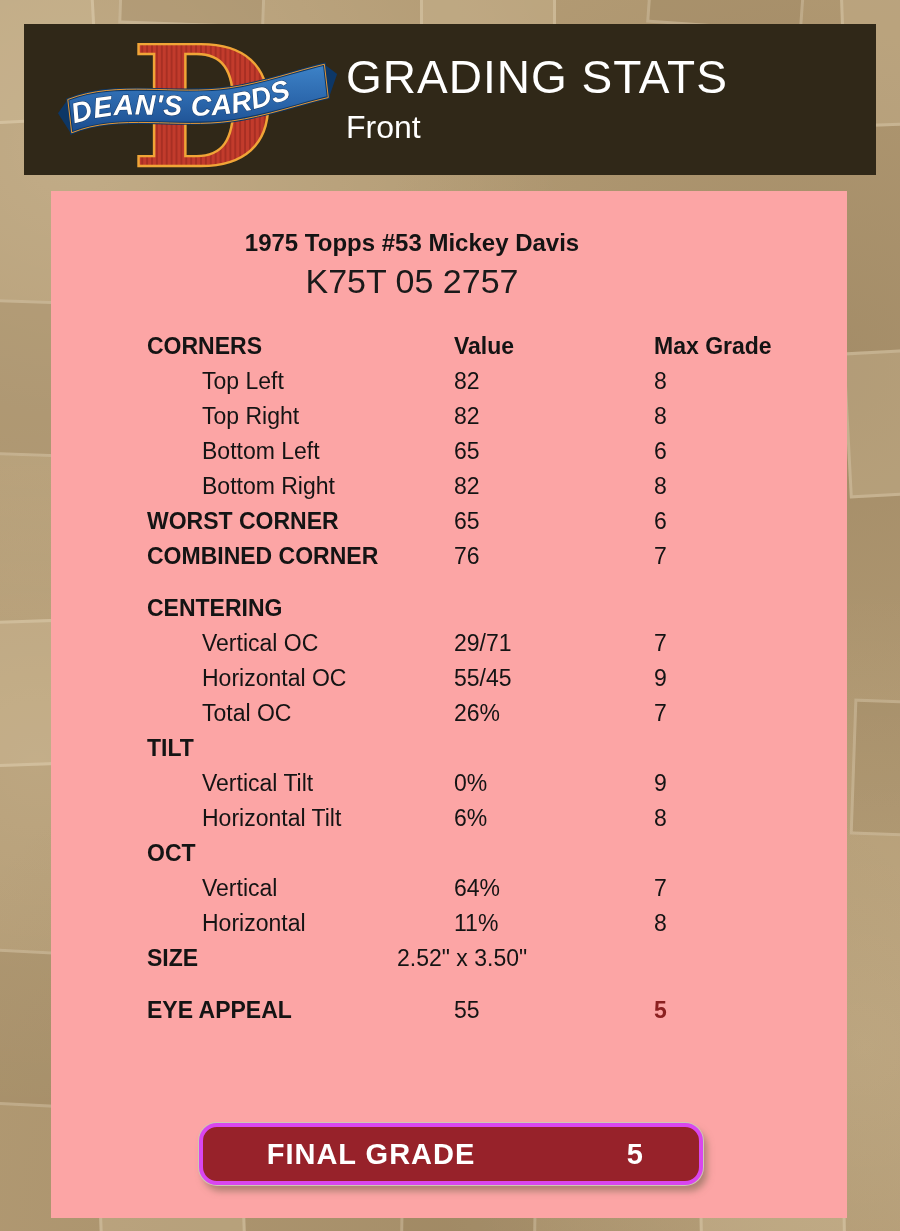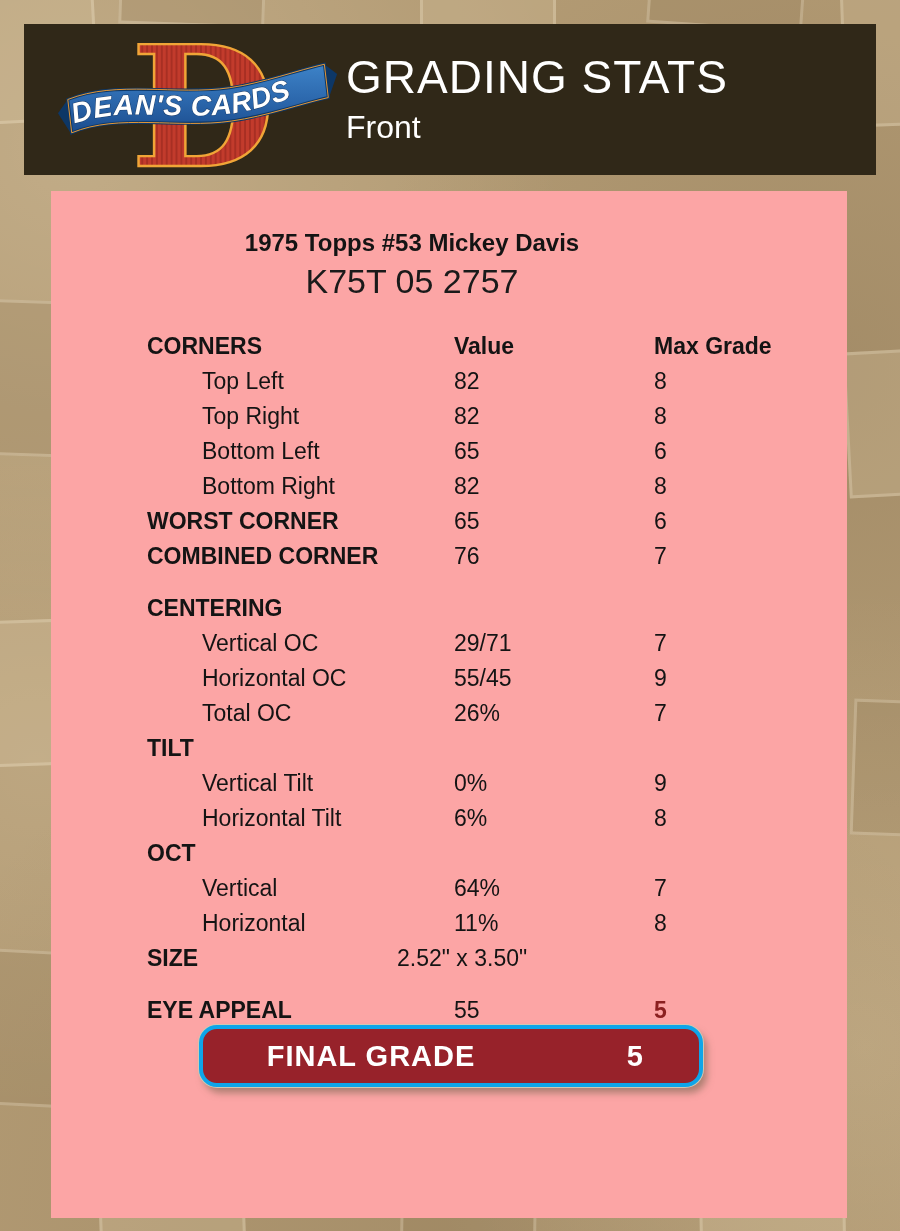--- a/index.html
+++ b/index.html
@@ -46,22 +46,22 @@
   .value-cell,.max-cell{text-align:left;}
   .header-row .label-cell,.header-row .value-cell,.header-row .max-cell{font-weight:bold;}
   .bold-label .label-cell{font-weight:bold;}
   .indent .label-cell{padding-left:55px;}
   .gap{margin-top:17px;}
   .red-max .max-cell{color:#8b2020;font-weight:bold;}
   .wide-value .value-cell{position:relative;left:-57px;}
 
   
   .final-grade{
-    position:absolute;left:148px;top:834px;width:504px;height:62px;
-    box-sizing:border-box;background:#97222a;border:4px solid #0ea5e9;
+    position:absolute;left:148px;top:932px;width:504px;height:62px;
+    box-sizing:border-box;background:#97222a;border:4px solid #d946ef;
     border-radius:18px;cursor:pointer;
     box-shadow:0 0 0 1px #cfc7b2, 4px 6px 7px rgba(110,97,72,.55);
   }
   .fg-label{
     position:absolute;left:0;top:0;width:336px;height:54px;line-height:54px;
     text-align:center;color:#ffffff;font-size:29px;font-weight:bold;letter-spacing:1px;
   }
   .fg-value{
     position:absolute;right:56px;top:0;height:54px;line-height:54px;
     color:#ffffff;font-size:29px;font-weight:bold;

